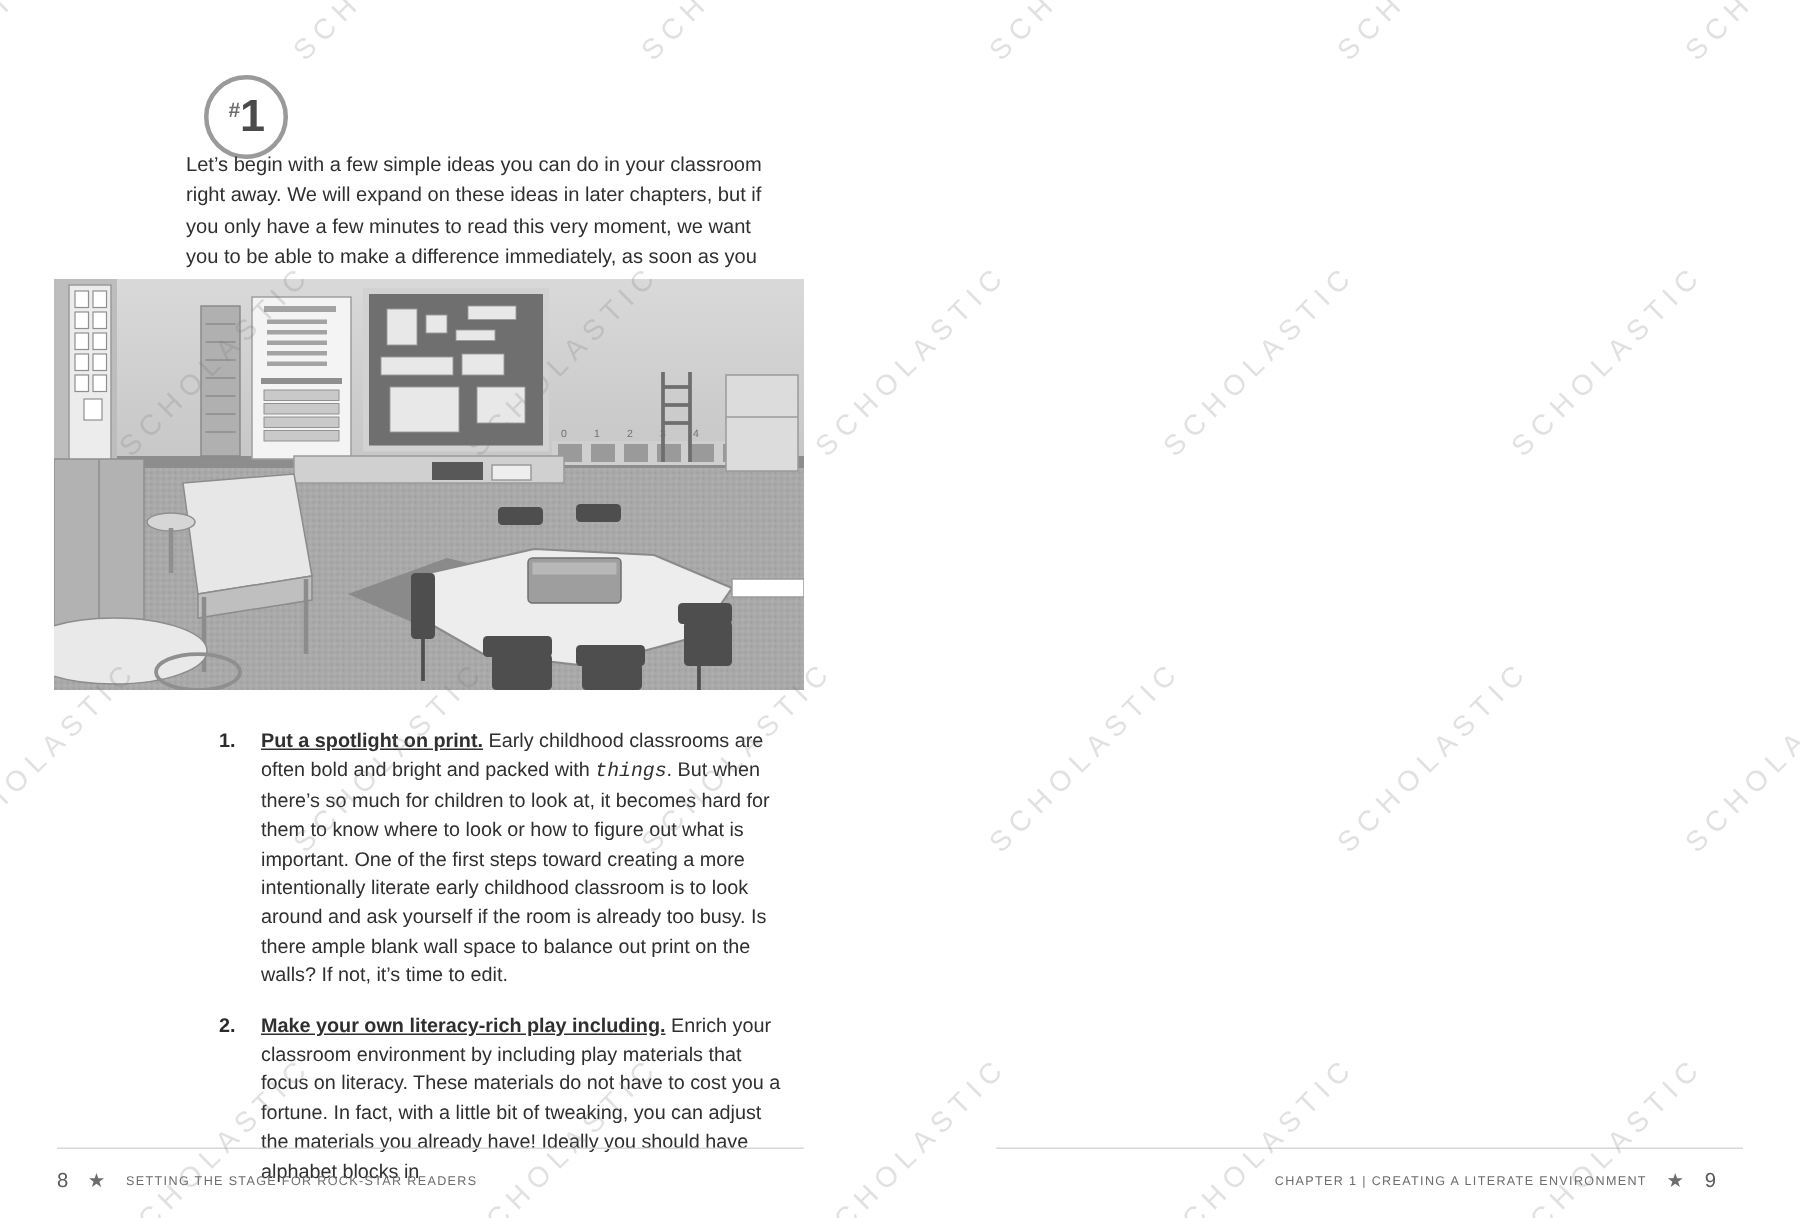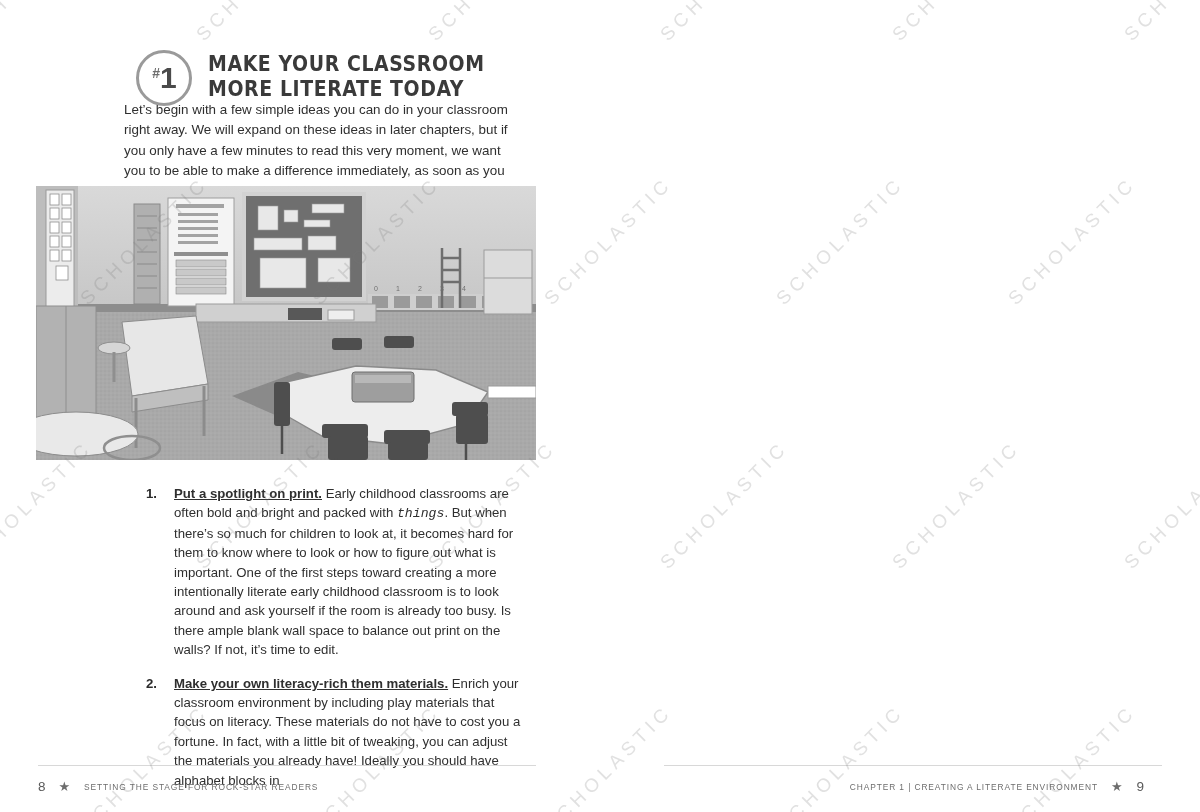--- a/index.html
+++ b/index.html
@@ -118,21 +118,20 @@
 
 <div id="spread">
 
   <div class="page" id="page-left">
 
     <div class="head-row">
       <div class="num-badge">
         <span class="hash">#</span>
           <span class="num">1</span>
       </div>
-      <div class="chapter-title">Make Your Classroom More Literate Today</div>
     </div>
 
     <div class="intro-para">Let’s begin with a few simple ideas you can do in your classroom right away. We will expand on these ideas in later chapters, but if you only have a few minutes to read this very moment, we want you to be able to make a difference immediately, as soon as you put down this book.</div>
 
     <div class="photo-classroom">
       <svg viewBox="0 0 500 274" width="500" height="274" preserveAspectRatio="none" aria-hidden="true">
         <defs>
           <linearGradient id="floorG" x1="0" y1="0" x2="0" y2="1">
             <stop offset="0%" stop-color="#b6b6b6"></stop>
               <stop offset="100%" stop-color="#9e9e9e"></stop>
@@ -290,21 +289,21 @@
       </svg>
     </div>
 
     <ol class="list-left" style="list-style:none;margin:0;padding:0;">
       <li class="li">
         <span class="marker">1.</span>
         <span><b>Put a spotlight on print.</b><span> Early childhood classrooms are often bold and bright and packed with </span><i>things</i><span>. But when there’s so much for children to look at, it becomes hard for them to know where to look or how to figure out what is important. One of the first steps toward creating a more intentionally literate early childhood classroom is to look around and ask yourself if the room is already too busy. Is there ample blank wall space to balance out print on the walls? If not, it’s time to edit.</span></span>
       </li>
       <li class="li">
         <span class="marker">2.</span>
-        <span><b>Make your own literacy-rich them materials.</b><span> Enrich your classroom environment by including play materials that focus on literacy. These materials do not have to cost you a fortune. In fact, with a little bit of tweaking, you can adjust the materials you already have! Ideally you should have alphabet blocks in</span></span>
+        <span><b>Make your own literacy-rich play including.</b><span> Enrich your classroom environment by including play materials that focus on literacy. These materials do not have to cost you a fortune. In fact, with a little bit of tweaking, you can adjust the materials you already have! Ideally you should have alphabet blocks in</span></span>
       </li>
     </ol>
 
     <div class="footer-rule" id="rule-left"></div>
     <div class="footer" id="footer-left">
       <span class="folio">8</span>
       <span class="star">★</span>
       <span>Setting the Stage for Rock-Star Readers</span>
     </div>
   </div>

